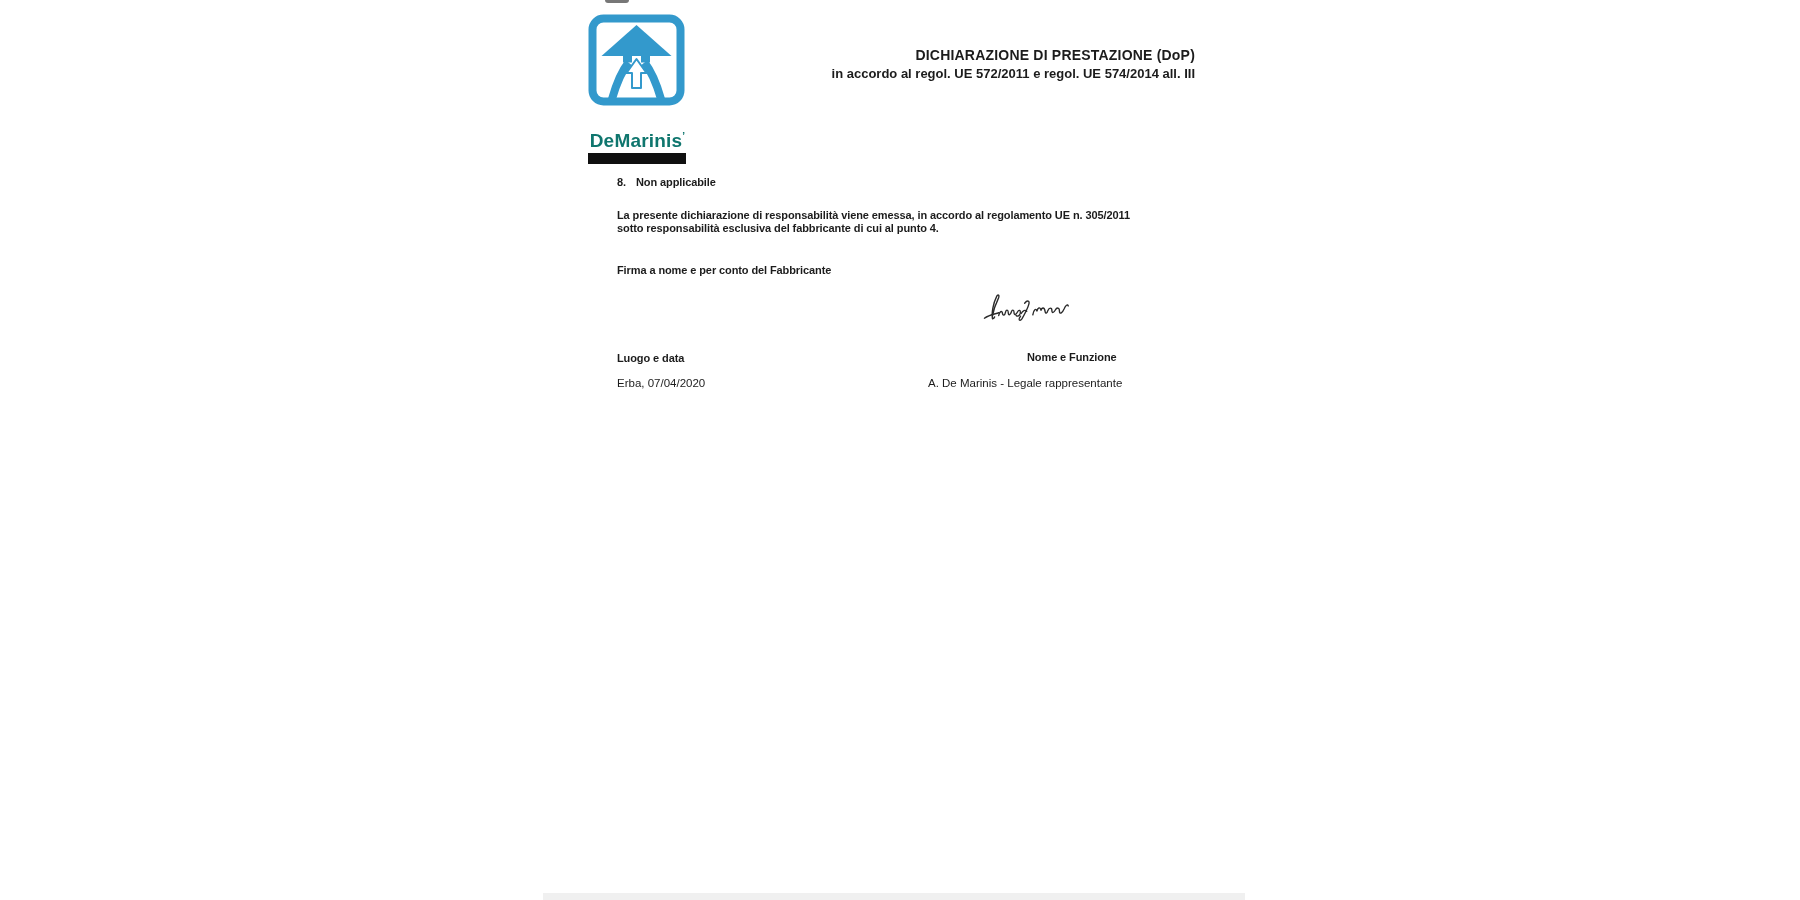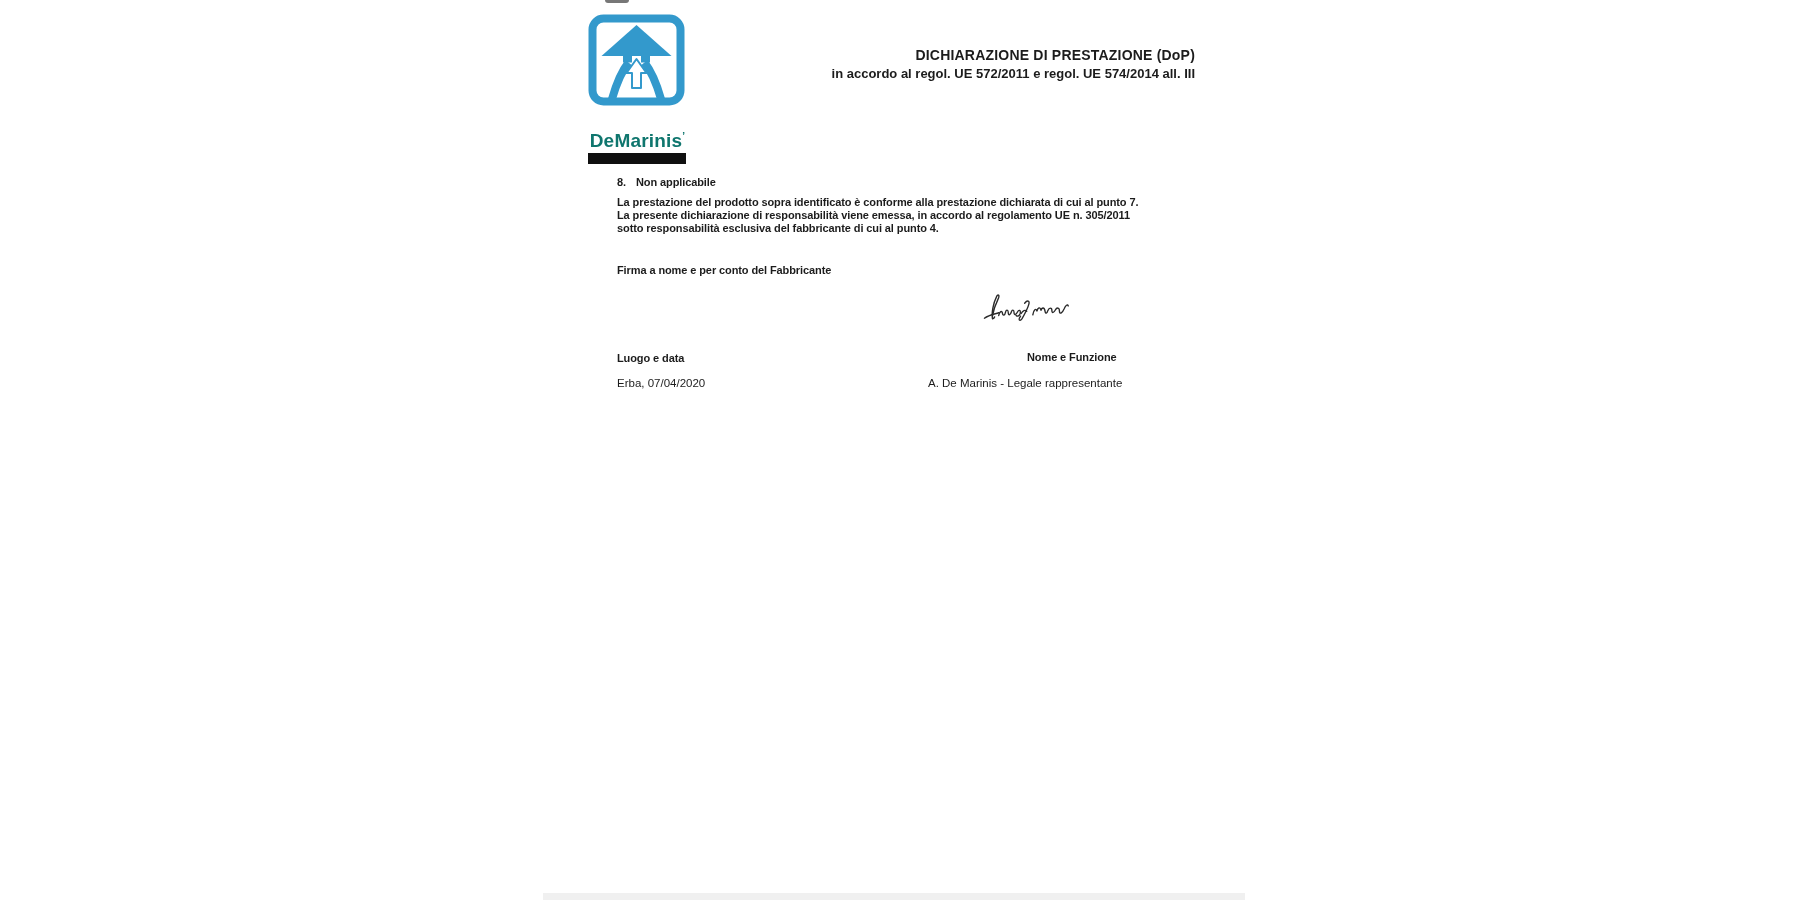--- a/index.html
+++ b/index.html
@@ -90,21 +90,20 @@
 
   <div class="abs title-block">
     <div class="doc-title">DICHIARAZIONE DI PRESTAZIONE (DoP)</div>
     <div class="doc-subtitle">in accordo al regol. UE 572/2011 e regol. UE 574/2014 all. III</div>
   </div>
 
   <div class="abs b item8">
     <span class="num">8.</span><span>Non applicabile</span>
   </div>
 
-  <div class="abs b para-line1">La prestazione del prodotto sopra identificato è conforme alla prestazione dichiarata di cui al punto 7.</div>
   <div class="abs b para-line2">La presente dichiarazione di responsabilità viene emessa, in accordo al regolamento UE n. 305/2011</div>
   <div class="abs b para-line3">sotto responsabilità esclusiva del fabbricante di cui al punto 4.</div>
 
   <div class="abs b firma">Firma a nome e per conto del Fabbricante</div>
 
   <div class="abs signature-box">
     <svg width="90" height="36" viewBox="0 0 264 102">
       <g fill="none" stroke="#2a2a2a" stroke-width="4" stroke-linecap="round">
         <path d="M34,80 C30,64 36,34 46,14 C50,6 56,10 50,22 C44,34 36,58 33,74 C32,80 36,82 40,74"></path>
         <path d="M10,78 C24,68 40,66 52,62"></path>

